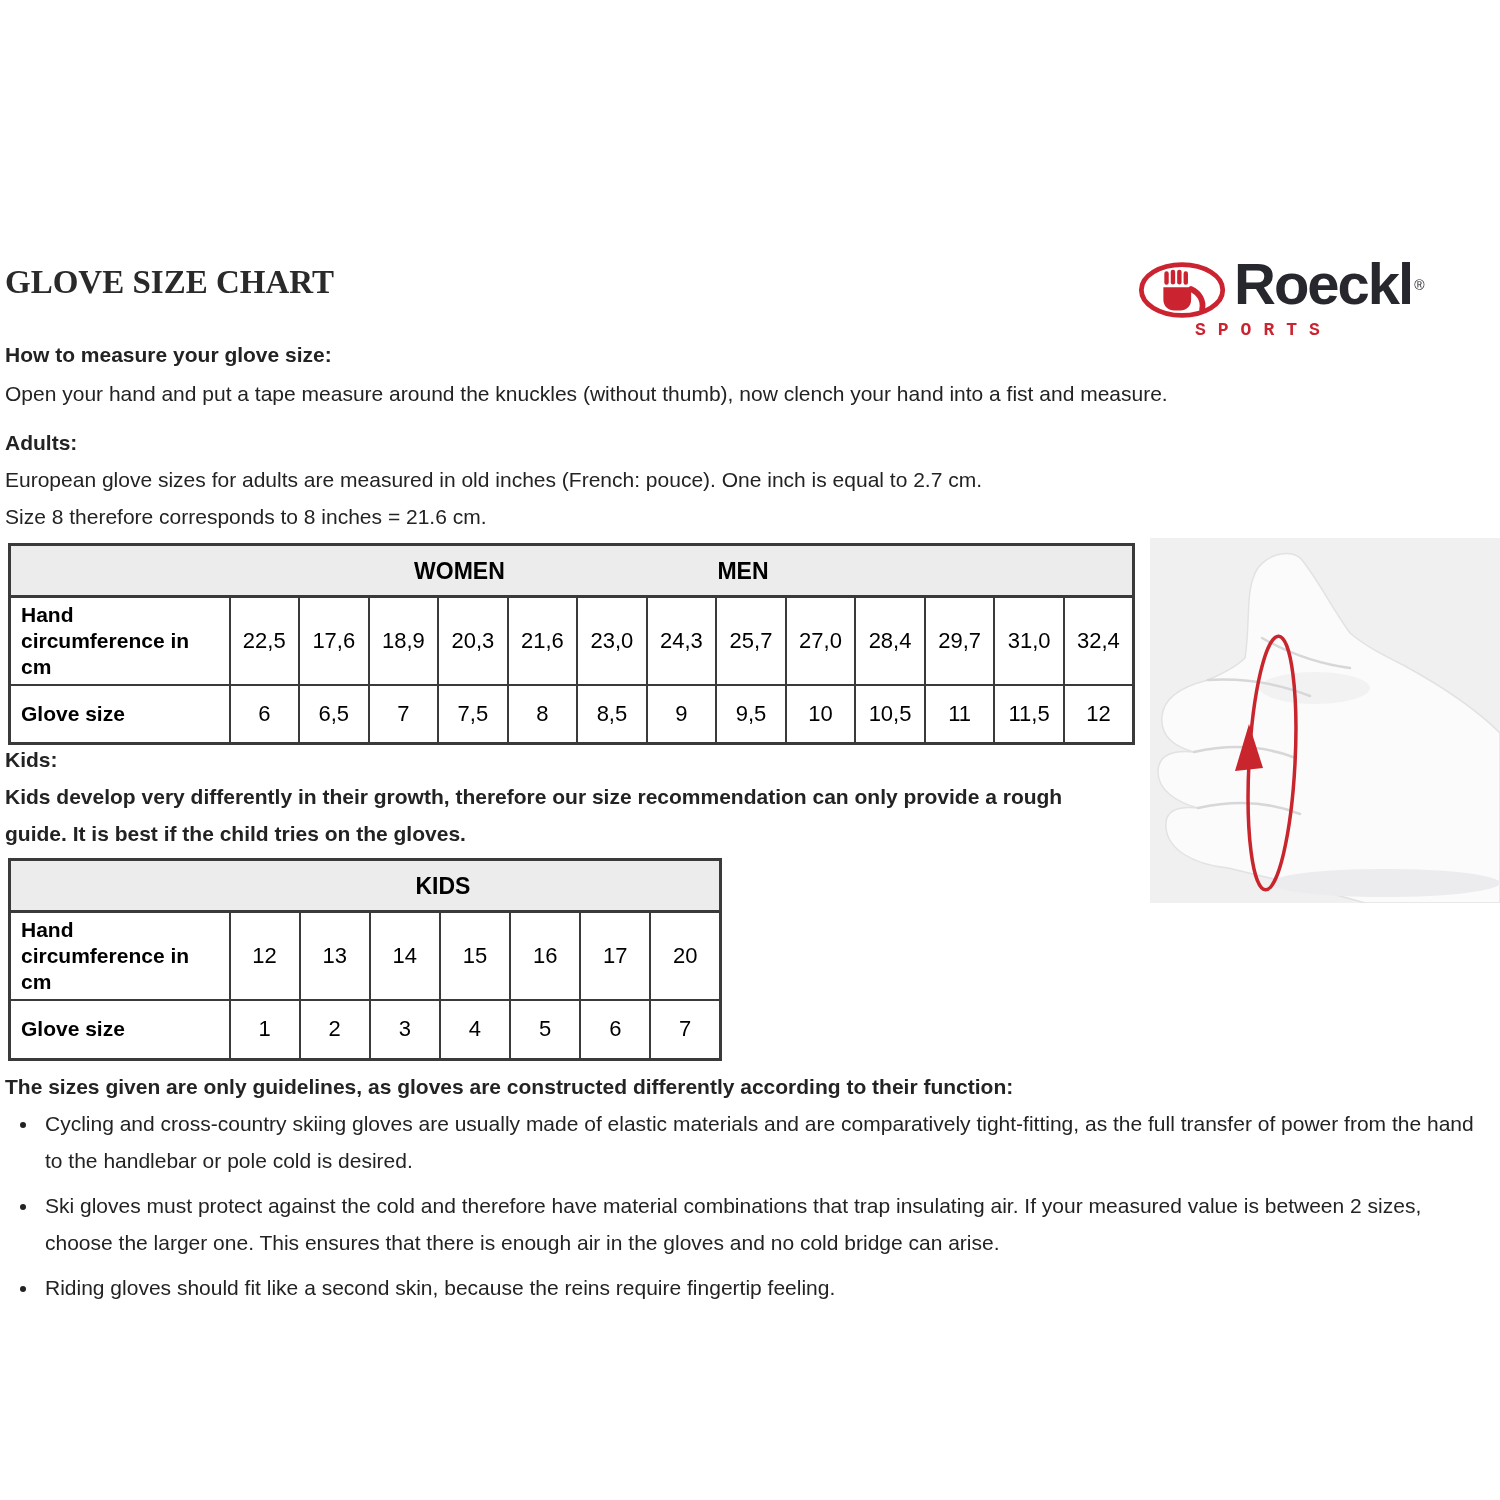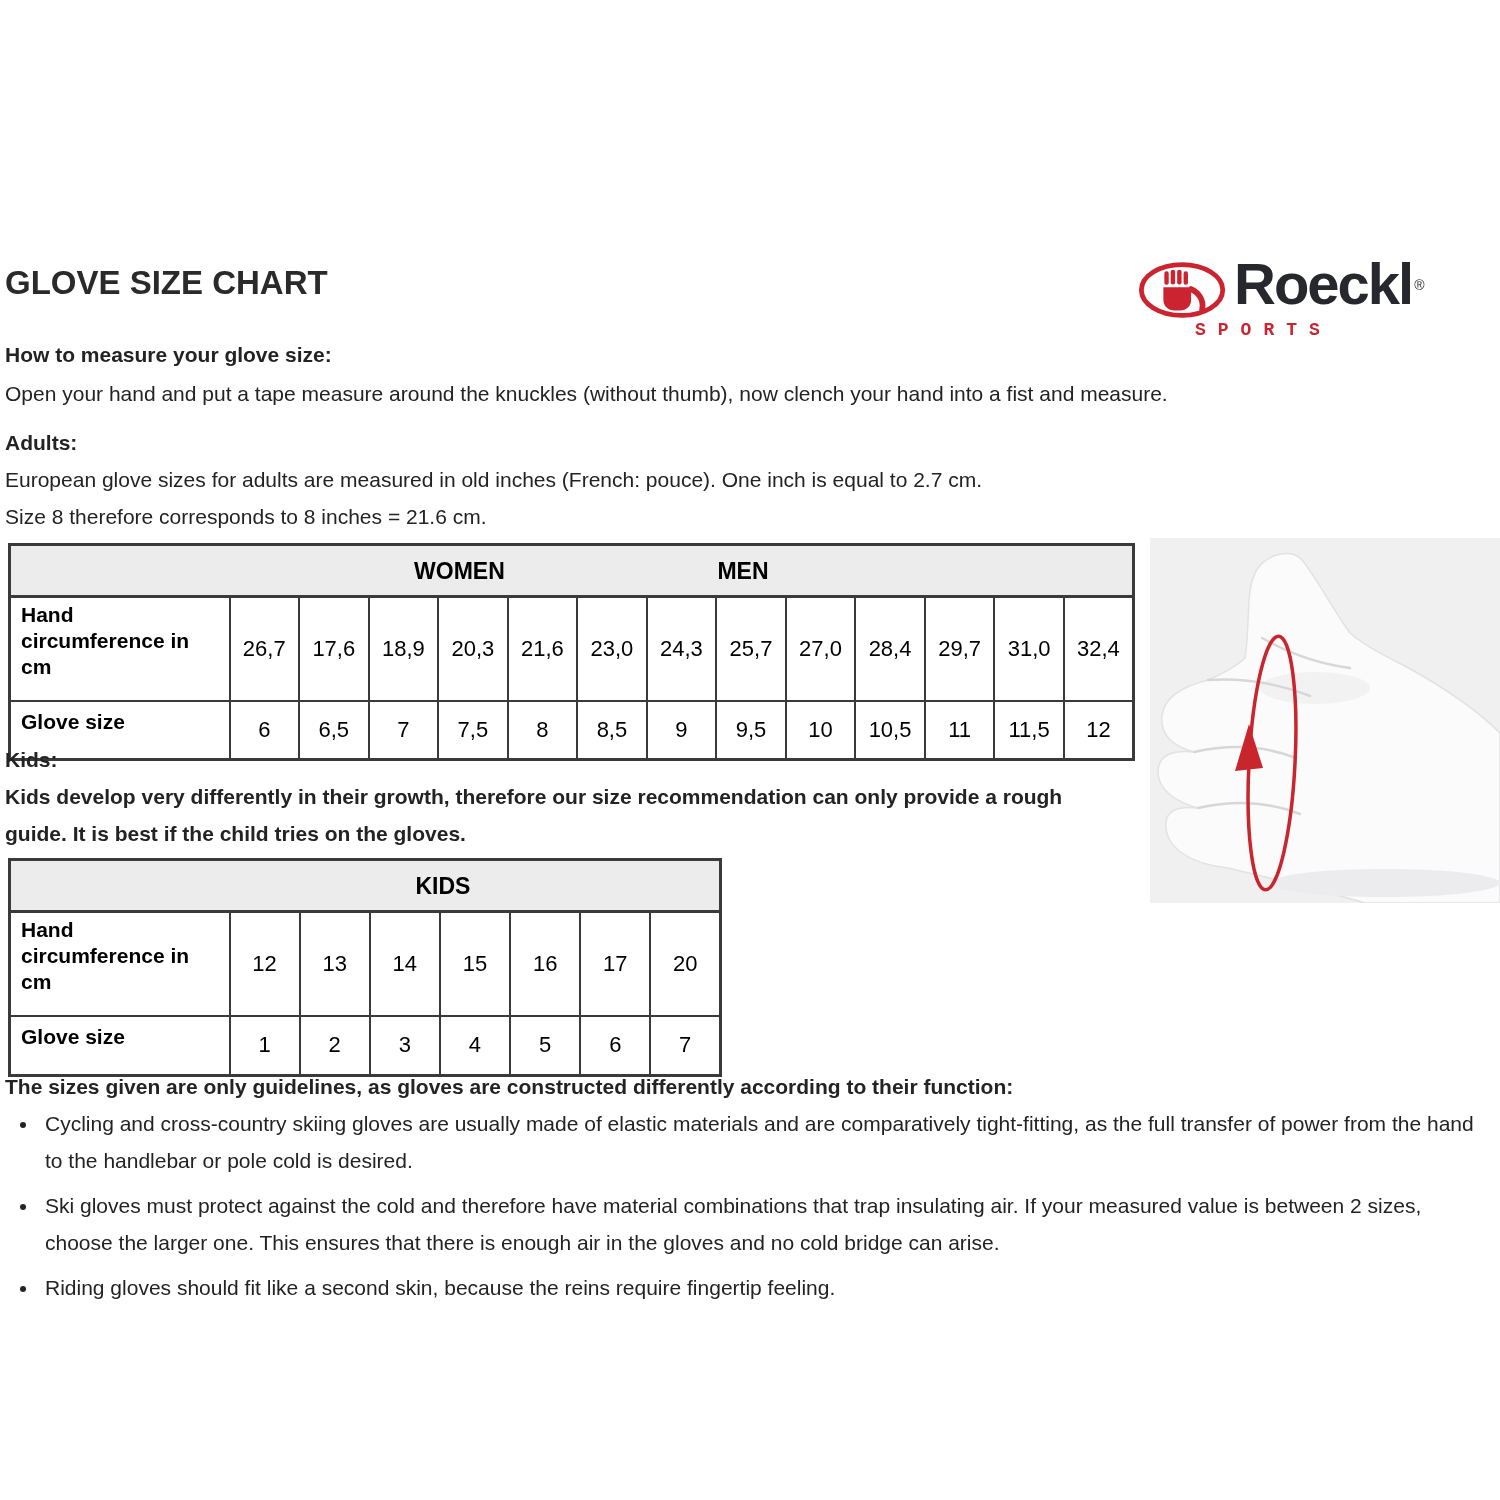--- a/index.html
+++ b/index.html
@@ -2,21 +2,21 @@
 <html><head>
 <meta charset="utf-8">
 <style>
   * { margin:0; padding:0; box-sizing:border-box; }
   html,body { width:1500px; height:1500px; background:#ffffff;
     font-family:"Liberation Sans","DejaVu Sans",sans-serif; color:#1f1f1f; }
   .page { position:relative; width:1500px; height:1500px; overflow:hidden; }
 
   
   .page-title { position:absolute; left:5px; top:264px; font-size:33px; font-weight:700;
-    letter-spacing:0px; color:#2a2a2a; }
+    letter-spacing:0px; color:#2a2a2a;font-family:Liberation Serif, serif; }
   .logo { position:absolute; top:218px; right:10px; width:352px; height:92px;margin-top:40px; }
   .logo-icon { position:absolute; left:0; top:3px; }
   .logo-brand { position:absolute; left:96px; top:-6px; font-size:58px; font-weight:800;
     letter-spacing:-2px; color:#27272e; line-height:1.1; }
   .logo-reg { font-size:14px; font-weight:400; letter-spacing:0; vertical-align:14px; margin-left:2px; }
   .logo-sub { position:absolute; left:57px; top:62px; font-size:18px; font-weight:700;
     letter-spacing:12px; color:#cb2430;font-family:Liberation Mono, monospace; }
 
   
   .tblock { position:absolute; left:5px; font-size:21px; line-height:37px; color:#232323; }
@@ -32,21 +32,21 @@
 
   
   table.size-table { position:absolute; left:8px; border-collapse:collapse; table-layout:fixed;
     border:3px solid #3a3a3a; }
   .size-table td { border:2px solid #3a3a3a; font-size:22px; color:#000000;
     text-align:center; vertical-align:middle; }
   .size-table td.group-head { background:#ececec; height:52px; position:relative; border-bottom:3px solid #3a3a3a; }
   .size-table .group-label { position:absolute; top:50%; transform:translate(-50%,-50%);
     font-size:23px; font-weight:700; white-space:nowrap; }
   .size-table td.row-label { text-align:left; font-weight:700; font-size:21px;
-    padding:4px 8px 20px 10px; line-height:26px; }
+    padding:4px 8px 4px 10px; line-height:26px; }
   .adults-table { top:543px; width:1127px; }
   .adults-table td.data-row { height:58px; }
   .kids-table { top:858px; width:714px; }
   .kids-table td.data-row { height:59px; }
   .lbl-women { left:40%; } .lbl-men { left:65.3%; } .lbl-kids { left:61%; }
 
   
   .hand-figure { position:absolute; left:1150px; top:538px; width:350px; height:365px; }
 
   
@@ -89,21 +89,21 @@
     </colgroup>
     <tbody>
         <tr>
       <td class="group-head" colspan="14">
         <span class="group-label lbl-women">WOMEN</span>
         <span class="group-label lbl-men">MEN</span>
       </td>
     </tr>
     <tr>
       <td class="row-label data-row">Hand circumference in cm</td>
-      <td class="data-row">26,7</td>
+      <td class="data-row">22,5</td>
       <td class="data-row">17,6</td>
       <td class="data-row">18,9</td>
       <td class="data-row">20,3</td>
       <td class="data-row">21,6</td>
       <td class="data-row">23,0</td>
       <td class="data-row">24,3</td>
       <td class="data-row">25,7</td>
       <td class="data-row">27,0</td>
       <td class="data-row">28,4</td>
       <td class="data-row">29,7</td>

